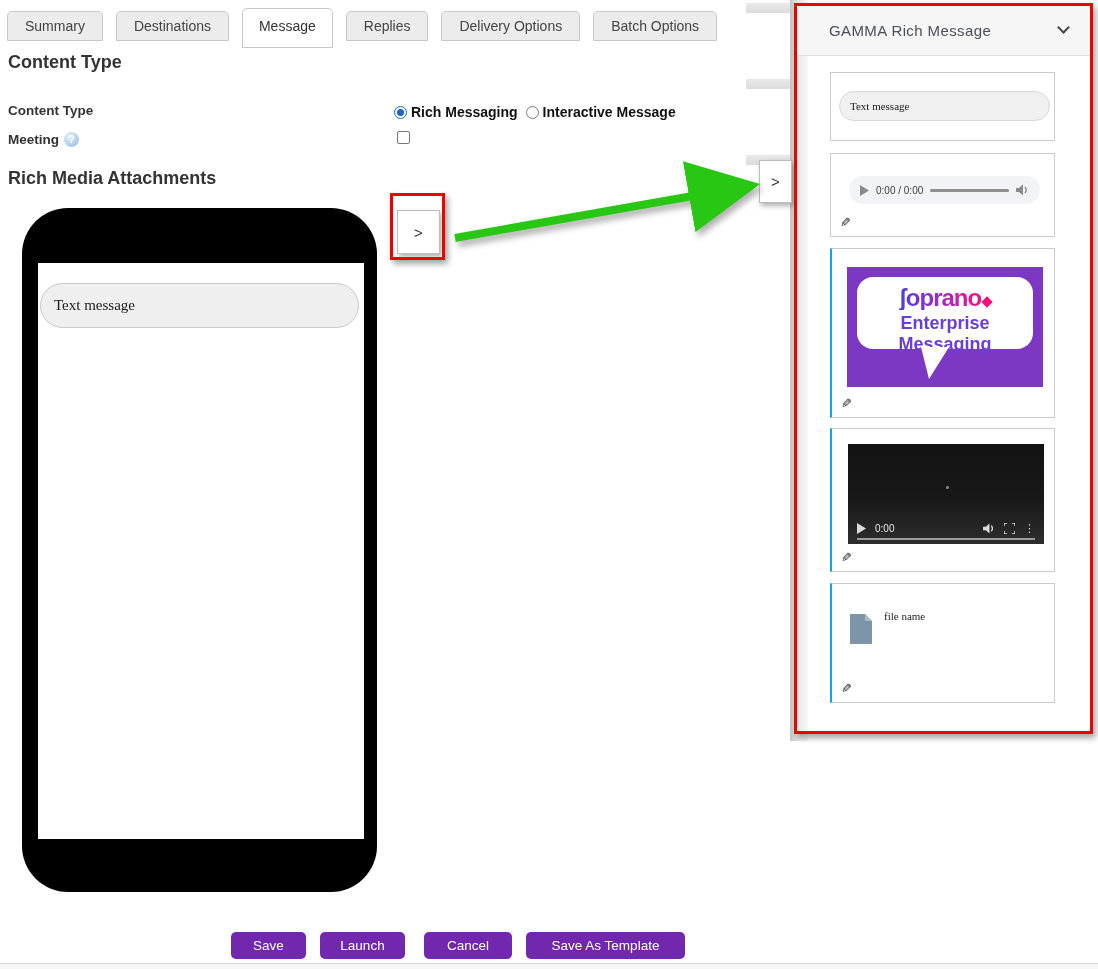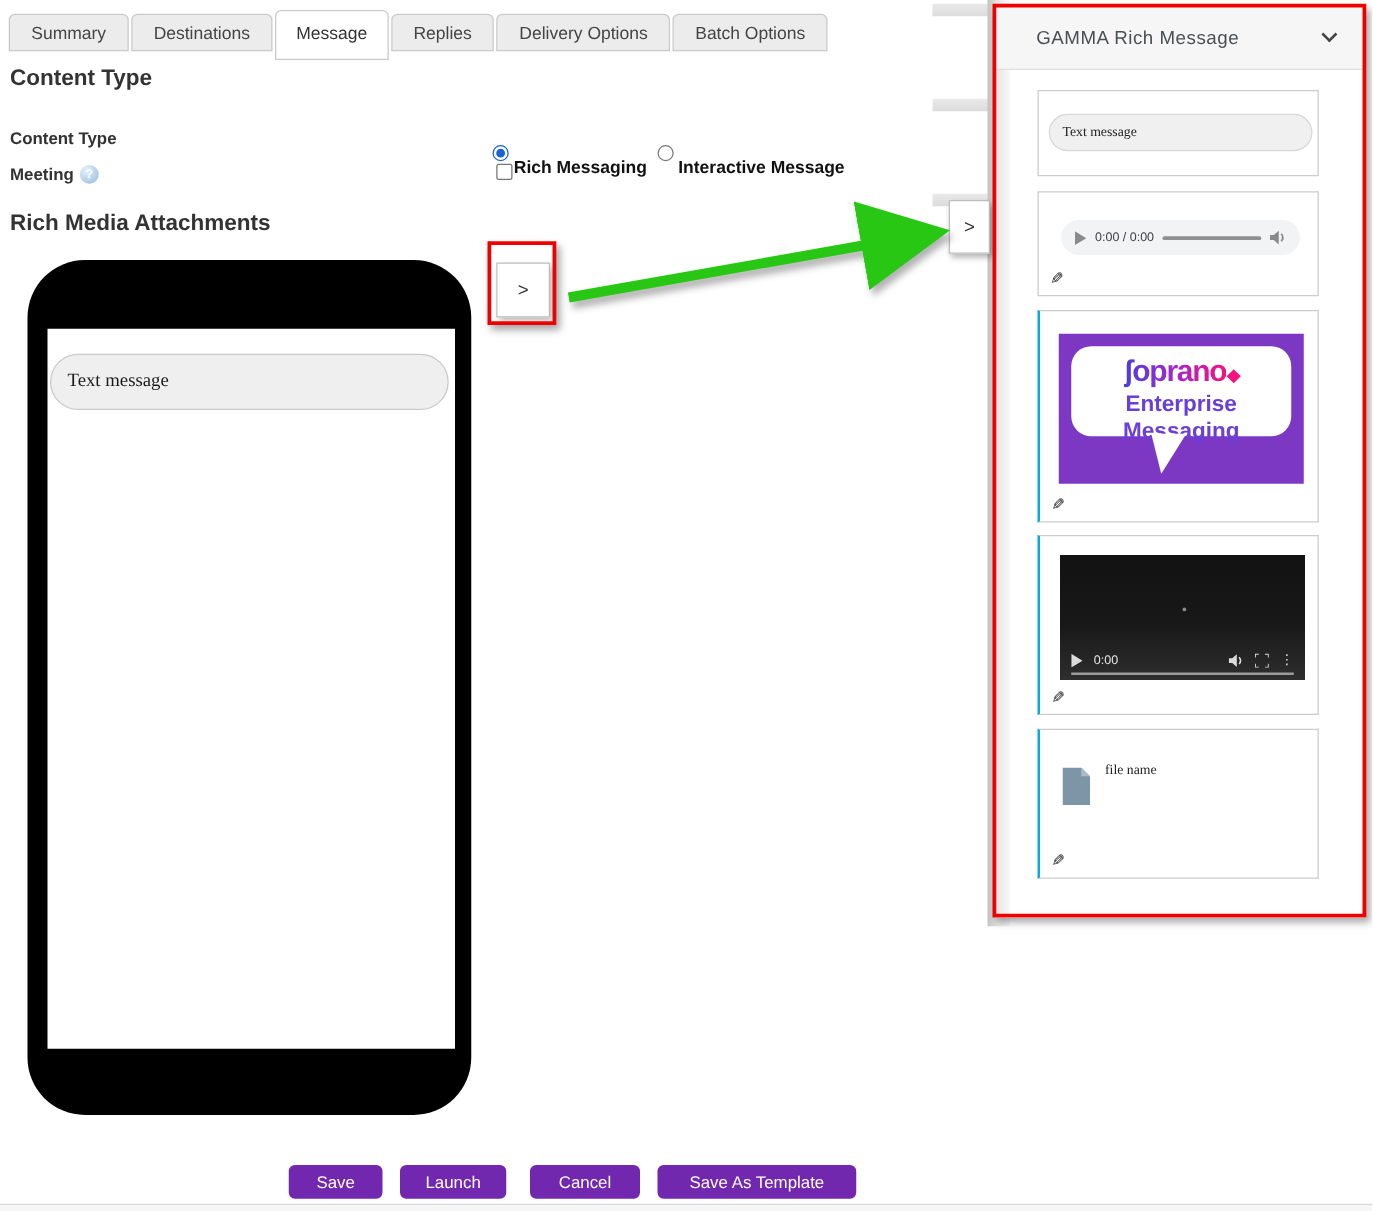--- a/index.html
+++ b/index.html
@@ -2,36 +2,36 @@
 <html><head>
 <meta charset="utf-8">
 <style>
   * { box-sizing: border-box; margin: 0; padding: 0; }
   html,body { width:1098px; height:969px; background:#fff; }
   body { font-family:"Liberation Sans", sans-serif; color:#333; }
   .stage { position:relative; width:1098px; height:969px; overflow:hidden; background:#fff; }
   .serif { font-family:"Liberation Serif", serif; }
 
   
-  .tabs { position:absolute; left:7px; top:11px; display:flex; gap:2px; align-items:flex-start; z-index:3; }
+  .tabs { position:absolute; left:7px; top:11px; display:flex; gap:13px; align-items:flex-start; z-index:3; }
   .tab { background:#ececec; border:1px solid #c9c9c9; border-radius:5px 5px 0 0;
          padding:6px 17px; font-size:14px; color:#444; cursor:pointer; white-space:nowrap; }
   .tab.active { background:#fff; margin-top:-3px; padding:9px 16px 13px; color:#333; z-index:4; }
 
   
   .section-heading { position:absolute; left:8px; font-size:18px; font-weight:bold; color:#333; }
   .form-label { position:absolute; left:8px; font-size:13.5px; font-weight:bold; color:#333; display:flex; align-items:center; gap:5px; }
   .help-icon { display:inline-flex; width:15px; height:15px; border-radius:50%;
                background:radial-gradient(circle at 35% 30%, #e8f2fb, #a8c9e6 70%, #8fb6da);
                color:#fff; font-size:10px; font-weight:bold; align-items:center; justify-content:center; }
   .radio-group { position:absolute; left:394px; top:104px; display:flex; align-items:center; font-size:14px; font-weight:bold; color:#111; }
   .radio { width:13px; height:13px; border-radius:50%; border:1.5px solid #7a7a7a; display:inline-flex; align-items:center; justify-content:center; margin-right:4px; background:#fff; }
   .radio.checked { border-color:#1a63d6; }
   .radio.checked i { width:7px; height:7px; border-radius:50%; background:#1a63d6; }
-  .radio-label { margin-right:8px;margin-top:21px; }
+  .radio-label { margin-right:8px; }
   .checkbox { position:absolute; left:397px; top:131px; width:13px; height:13px; border:1.5px solid #767676; border-radius:2px; background:#fff; }
 
   
   .phone { position:absolute; left:22px; top:208px; width:355px; height:684px; background:#000; border-radius:46px; z-index:2; }
   .phone-screen { position:absolute; left:16px; top:55px; width:326px; height:576px; background:#fff; }
   .msg-bubble { position:absolute; left:2px; top:20px; width:319px; height:45px; background:#efefef;
                 border:1px solid #c9c9c9; border-radius:23px; font-size:15px; color:#1c1c1c;
                 display:flex; align-items:center; padding-left:13px; }
 
   

